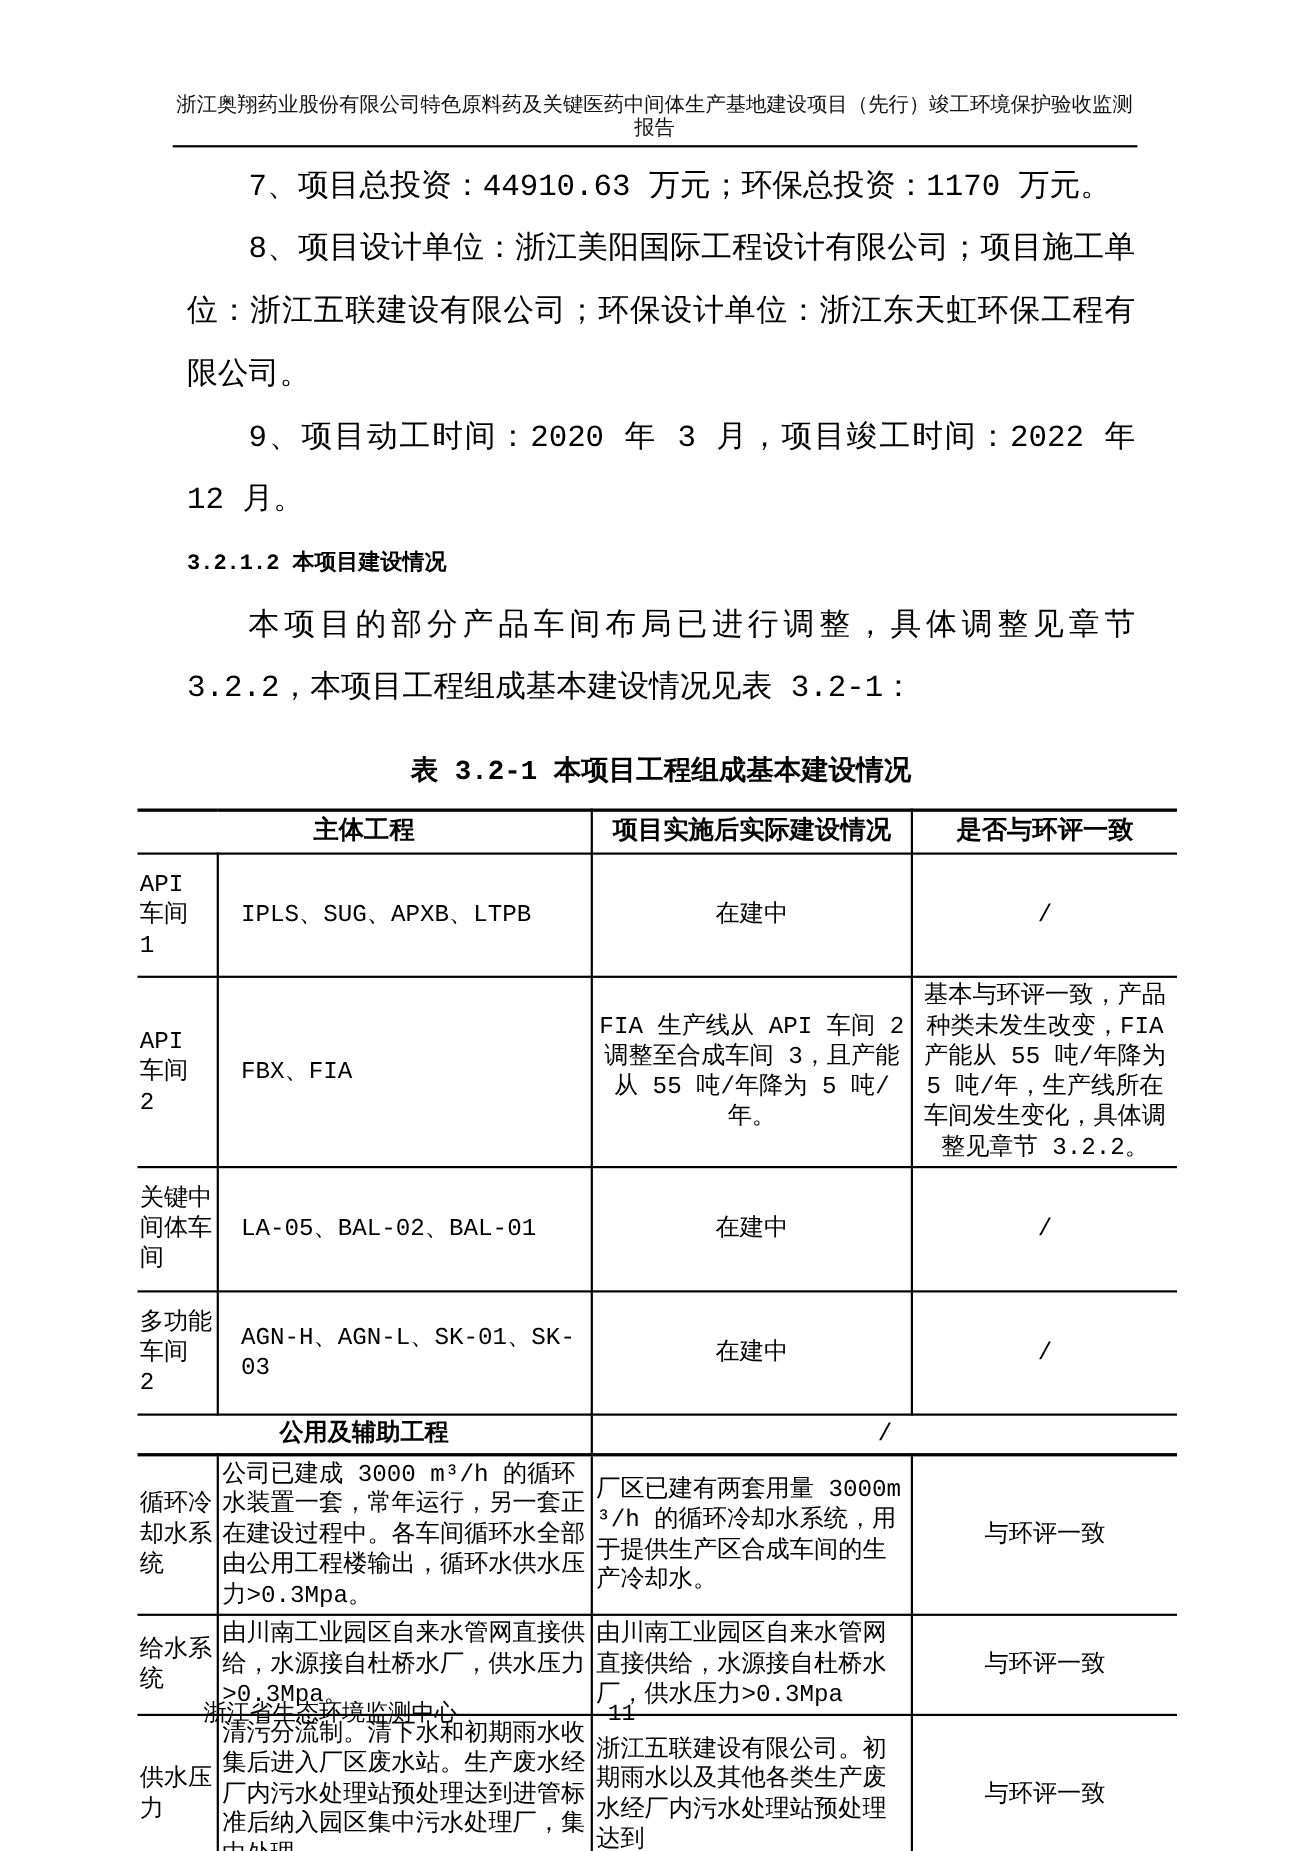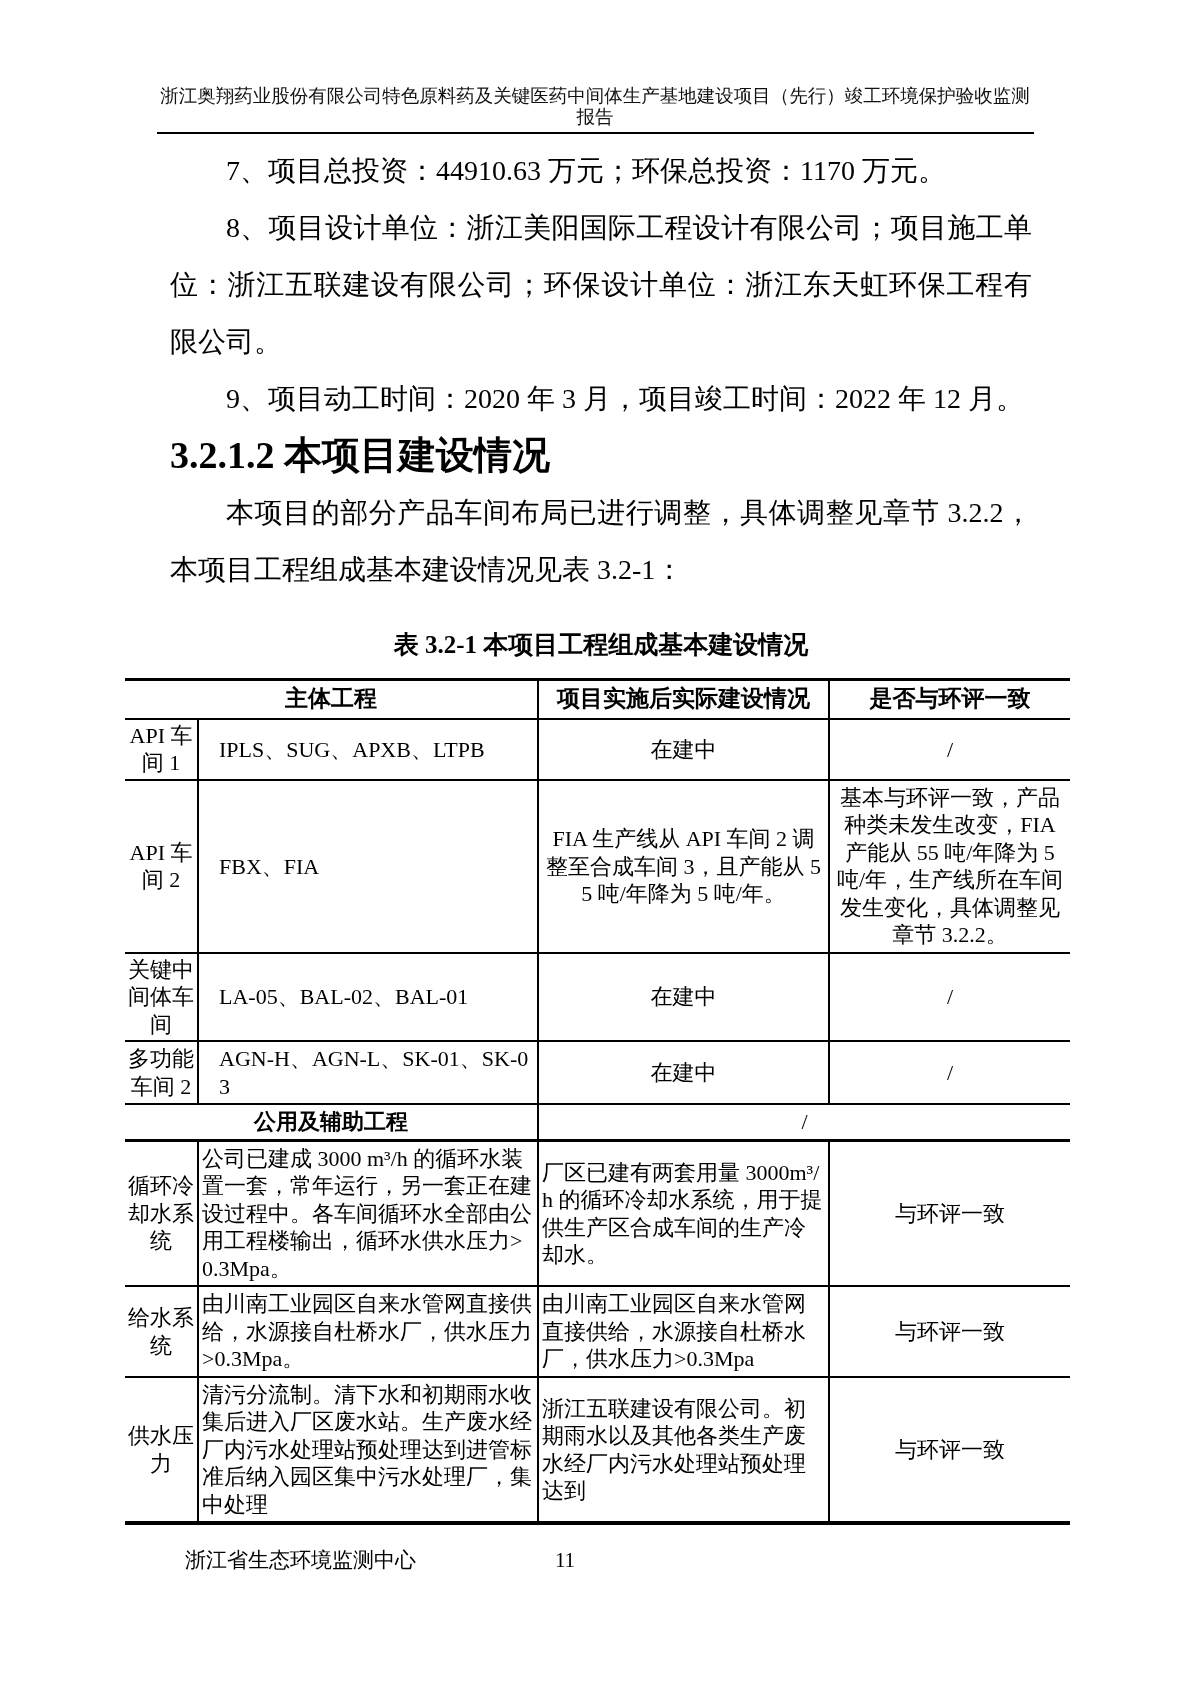--- a/index.html
+++ b/index.html
@@ -3,21 +3,21 @@
 <meta charset="utf-8">
 <style>
   html,body { margin:0; padding:0; background:#9e9e9e; }
   .page {
     position: relative;
     width: 1190px;
     height: 1683px;
     margin: 0 auto;
     background: #ffffff;
     color: #000;
-    font-family: Liberation Serif, serif;
+    font-family: Liberation Mono, monospace;
     overflow: hidden;
   }
   .doc-header {
     margin: 86px auto 0 auto;
     width: 880px;
     font-size: 18.5px;
     line-height: 21px;
     text-align: center;
     color: #111;
   }
@@ -34,21 +34,21 @@
   }
   .body-para {
     margin: 0;
     font-size: 28px;
     line-height: 57px;
     text-indent: 2em;
     text-align: justify;
   }
   .section-heading {
     margin: 0;
-    font-size: 38px;
+    font-size: 20px;
     line-height: 57px;
     font-weight: bold;
     text-indent: 0;
   }
   .table-title {
     margin: 30px 0 16px 0;
     font-size: 25px;
     line-height: 34px;
     font-weight: bold;
     text-align: center;
@@ -72,22 +72,22 @@
     vertical-align: middle;
     word-break: break-all;
   }
   .project-table th {
     font-size: 23px;
     font-weight: bold;
     text-align: center;
     padding: 4px 2px;
   }
   .project-table td.row-label {
-    text-align: center;
-    padding: 2px 2px;
+    text-align: left;
+    padding: 14px 2px;
   }
   .project-table td.al { text-align: left; padding-left: 20px; }
   .project-table td.ac { text-align: center; }
   .project-table td.cell-tight { padding: 3px 3px; }
   .project-table td.aux-label {
     font-weight: bold;
     text-align: center;
     border-bottom-width: 3px;
   }
   .project-table td.aux-value {

